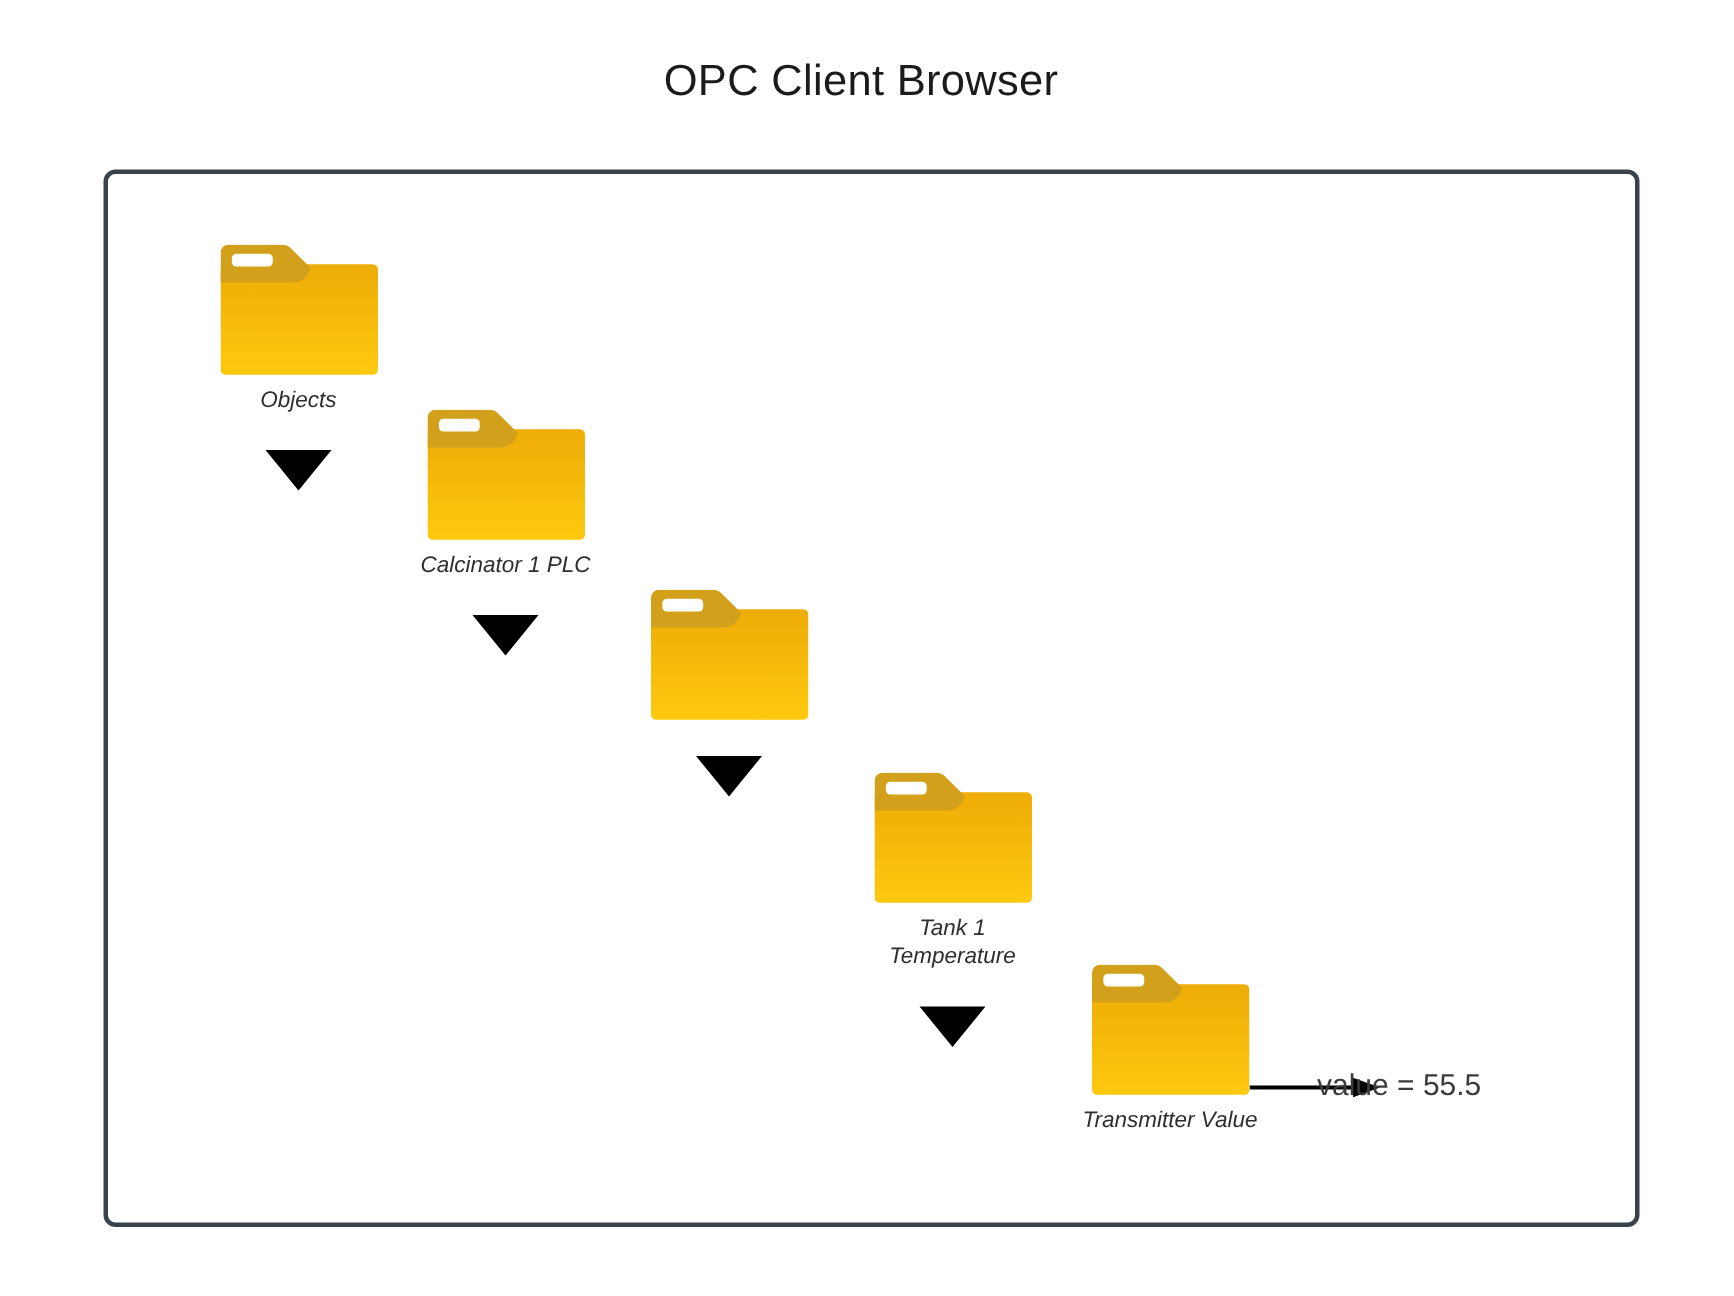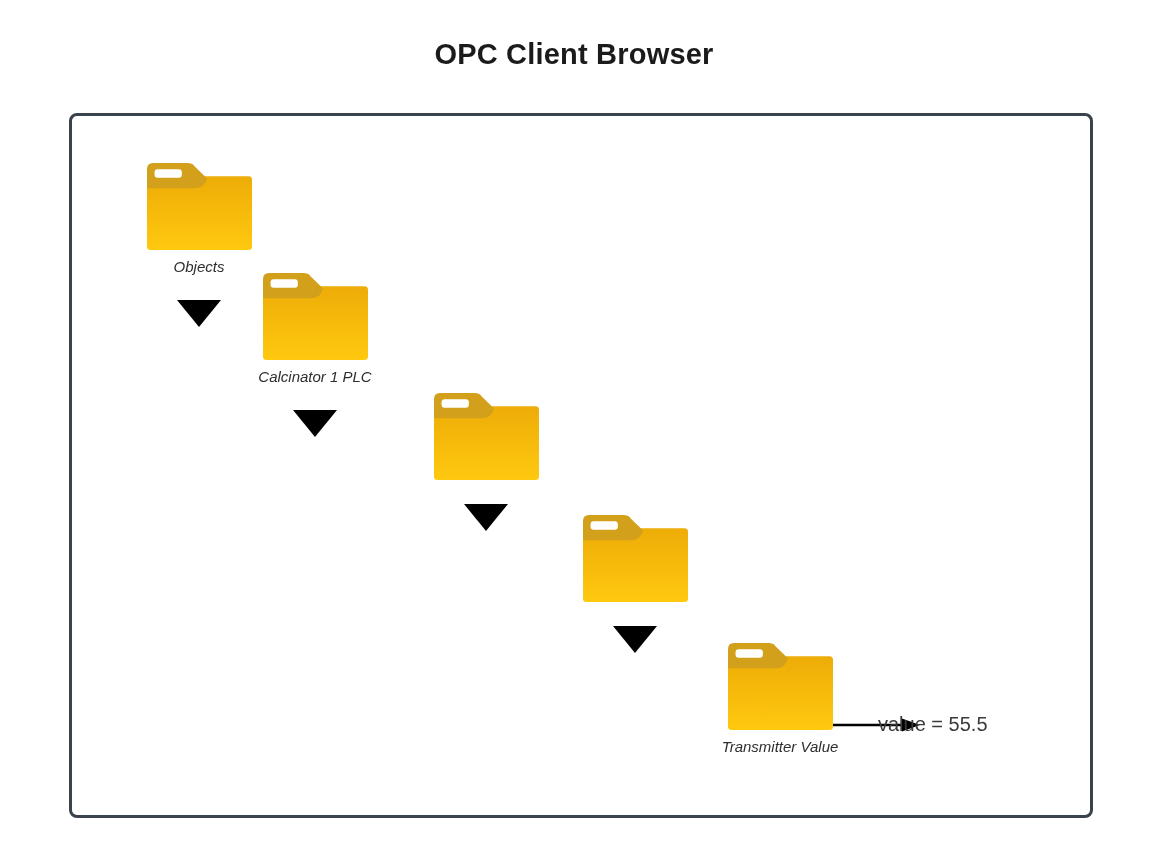--- a/index.html
+++ b/index.html
@@ -14,21 +14,21 @@
     font-family: "Liberation Sans", sans-serif;
     overflow: hidden;
   }
   .page-title {
     position: absolute;
     top: 38px;
     left: 0;
     width: 1148px;
     text-align: center;
     font-size: 29px;
-    font-weight: bold;
+    font-weight: normal;
     color: #1b1b1b;
     letter-spacing: 0.2px;
   }
   .browser-panel {
     position: absolute;
     left: 69px;
     top: 113px;
     width: 1024px;
     height: 705px;
     box-sizing: border-box;
@@ -36,21 +36,21 @@
     border-radius: 8px;
     background: #ffffff;
   }
   .node {
     position: absolute;
     width: 160px;
     text-align: center;
     font-style: italic;
   }
   .node.n1 { left: 119px; top: 163px; }
-  .node.n2 { left: 235px; top: 273px; }
+  .node.n2 { left: 257px; top: 273px; }
   .node.n3 { left: 406px; top: 393px; }
   .node.n4 { left: 555px; top: 515px; }
   .node.n5 { left: 700px; top: 643px; }
   .folder {
     display: block;
     margin: 0 auto;
   }
   .fbody { fill: url(#gradFolder); }
   .ftab  { fill: var(--folder-tab, #d2a01a); }
   .fslot { fill: #ffffff; }
@@ -136,20 +136,21 @@
   </svg>
   <div class="expander"></div>
 </div>
 
 <div class="node n4">
   <svg class="folder" viewBox="0 0 104 86" width="105" height="87">
     <rect class="fbody" x="0" y="13" width="104" height="73" rx="3.5"></rect>
     <path class="ftab" d="M0 25 L0 6 Q0 0 6 0 L40 0 Q45 0 46.8 2.8 L59.5 15.2 Q57 25 47 25 Z"></path>
     <rect class="fslot" x="7.5" y="6" width="27" height="8.5" rx="3"></rect>
   </svg>
+  <div class="label narrow">Tank 1 Temperature</div>
   <div class="expander"></div>
 </div>
 
 <div class="node n5">
   <svg class="folder" viewBox="0 0 104 86" width="105" height="87">
     <rect class="fbody" x="0" y="13" width="104" height="73" rx="3.5"></rect>
     <path class="ftab" d="M0 25 L0 6 Q0 0 6 0 L40 0 Q45 0 46.8 2.8 L59.5 15.2 Q57 25 47 25 Z"></path>
     <rect class="fslot" x="7.5" y="6" width="27" height="8.5" rx="3"></rect>
   </svg>
   <div class="label">Transmitter Value</div>

